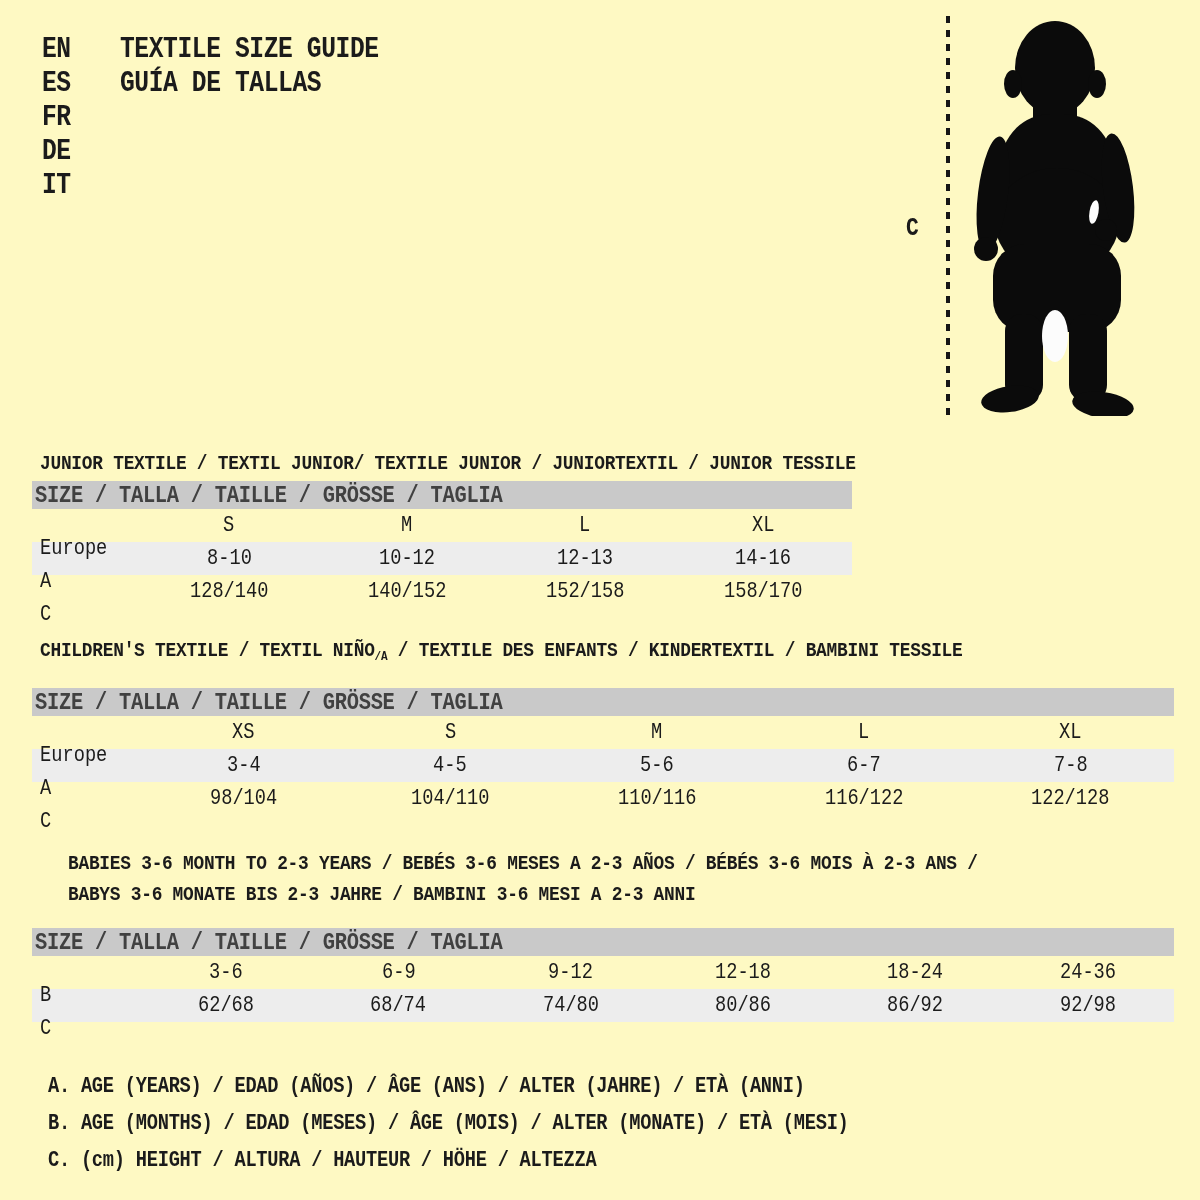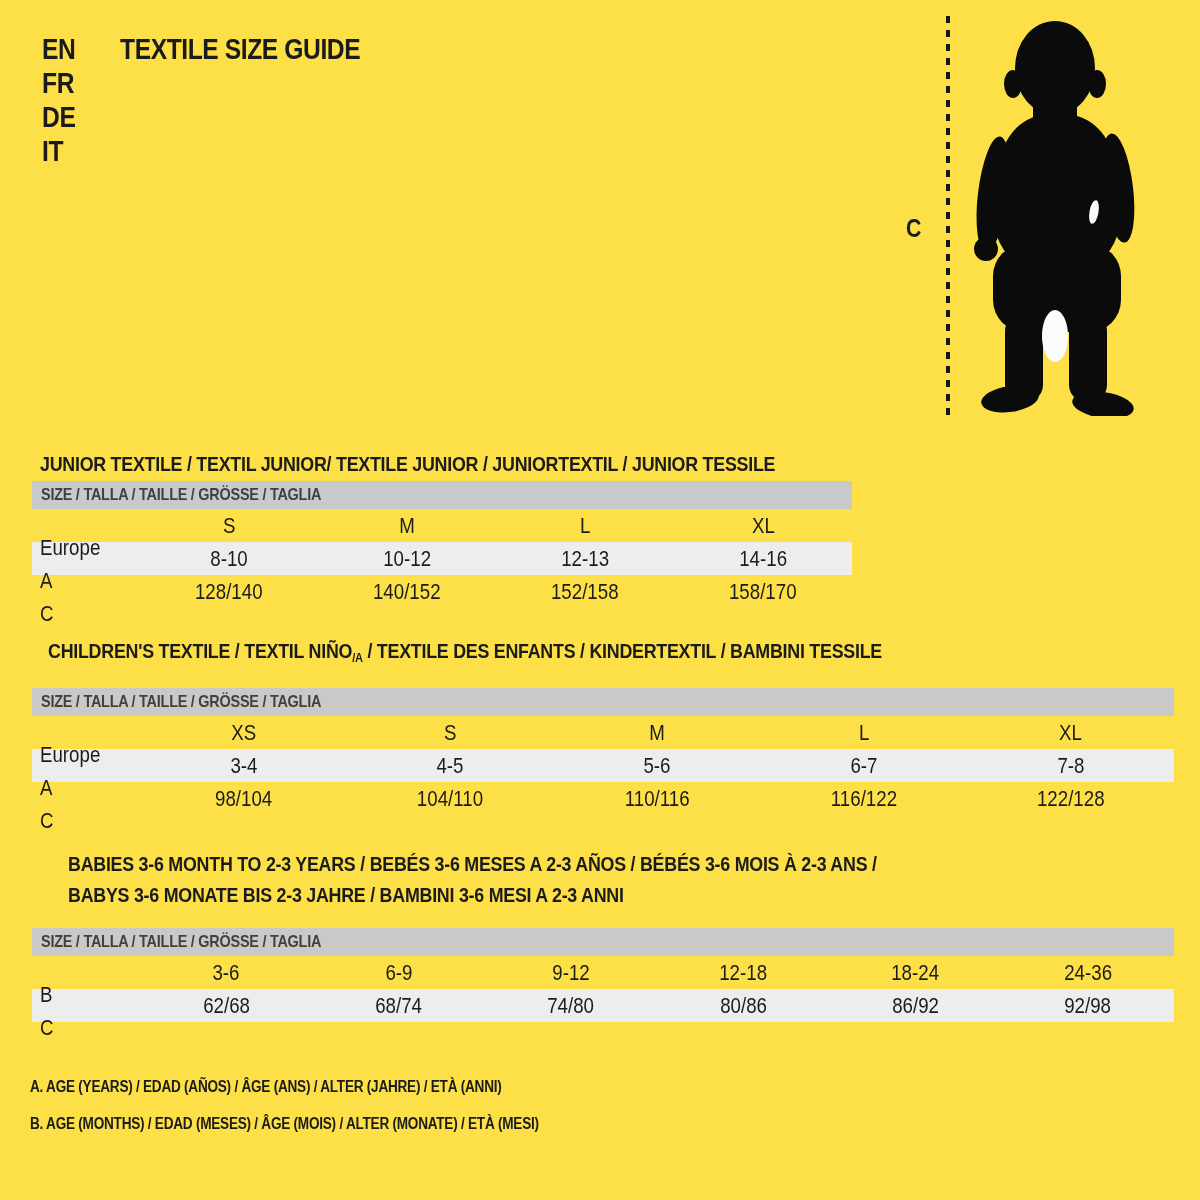--- a/index.html
+++ b/index.html
@@ -1,19 +1,19 @@
 <!DOCTYPE html>
 <html><head>
 <meta charset="utf-8">
 <style>
   html,body { margin:0; padding:0; }
   .canvas {
     position:relative; width:1200px; height:1200px;
-    background:#fde047; color:#1b1b1b;
-    font-family:Liberation Sans, sans-serif;
+    background:#fef9c3; color:#1b1b1b;
+    font-family:Liberation Mono, monospace;
     overflow:hidden;
   }
   
   .cx  { display:inline-block; transform:scaleX(0.85); transform-origin:0 50%; white-space:nowrap; }
   .cc  { transform-origin:50% 50%; }
 
   
   .langs { position:absolute; left:42px; top:32px; }
   .lang-row { display:flex; height:34px; align-items:center; font-weight:bold; font-size:29px; letter-spacing:-0.5px; }
   .lang-code { width:78px; }
@@ -23,50 +23,54 @@
     position:absolute; left:946px; top:16px; width:4px; height:400px;
     background:repeating-linear-gradient(to bottom, #161616 0 7px, transparent 7px 14px);
   }
   .measure-label { position:absolute; left:906px; top:214px; font-weight:bold; font-size:25px; }
   .silhouette { position:absolute; left:963px; top:16px; }
 
   
   .sec-heading { position:absolute; left:40px; font-weight:bold; font-size:21px; letter-spacing:-0.3px; }
   .sec-heading .subm { font-size:13px; vertical-align:-4px; }
   .h-junior   { top:452px; }
-  .h-children { top:639px;margin-left:8px; }
+  .h-children { top:639px; }
   .h-babies   { top:848px; line-height:31px;margin-left:28px; }
 
   
   .tbl { position:absolute; left:32px; font-size:22px; }
   .t-junior   { top:481px; width:820px; }
   .t-children { top:688px; width:1142px; }
   .t-babies   { top:928px; width:1142px; }
   .band {
     height:28px; background:#c9c9c9; color:#414141;
-    display:flex; align-items:center; padding-left:9px;
-    font-size:17px; font-weight:bold; letter-spacing:-0.3px;
+    display:flex; align-items:center; padding-left:3px;
+    font-size:24px; font-weight:bold; letter-spacing:-0.3px;
   }
   .trow { display:flex; height:33px; align-items:center; }
   .trow.stripe { background:#ededed; }
   .tlabel { width:108px; padding-left:8px; box-sizing:border-box;margin-top:45px; }
   .tcell  { flex:1; text-align:center; }
 
   
-  .legend { position:absolute; left:30px; top:1068px; font-weight:bold; font-size:16px; line-height:37px; letter-spacing:-0.3px; }
+  .legend { position:absolute; left:48px; top:1068px; font-weight:bold; font-size:22px; line-height:37px; letter-spacing:-0.3px; }
 </style>
 </head>
 <body>
 
 <div class="canvas">
 
   <div class="langs">
     <div class="lang-row">
       <span class="lang-code"><span class="cx">EN</span></span>
       <span><span class="cx">TEXTILE SIZE GUIDE</span></span>
+    </div>
+    <div class="lang-row">
+      <span class="lang-code"><span class="cx">ES</span></span>
+      <span><span class="cx">GUÍA DE TALLAS</span></span>
     </div>
     <div class="lang-row">
       <span class="lang-code"><span class="cx">FR</span></span>
     </div>
     <div class="lang-row">
       <span class="lang-code"><span class="cx">DE</span></span>
     </div>
     <div class="lang-row">
       <span class="lang-code"><span class="cx">IT</span></span>
     </div>
@@ -181,15 +185,16 @@
       <div class="tcell"><span class="cx cc">74/80</span></div>
       <div class="tcell"><span class="cx cc">80/86</span></div>
       <div class="tcell"><span class="cx cc">86/92</span></div>
       <div class="tcell"><span class="cx cc">92/98</span></div>
     </div>
   </div>
 
   <div class="legend">
     <div><span class="cx">A. AGE (YEARS) / EDAD (AÑOS) / ÂGE (ANS) / ALTER (JAHRE) / ETÀ (ANNI)</span></div>
     <div><span class="cx">B. AGE (MONTHS) / EDAD (MESES) / ÂGE (MOIS) / ALTER (MONATE) / ETÀ (MESI)</span></div>
+    <div><span class="cx">C. (cm) HEIGHT / ALTURA / HAUTEUR / HÖHE / ALTEZZA</span></div>
   </div>
 
 </div>
 
 </body></html>

